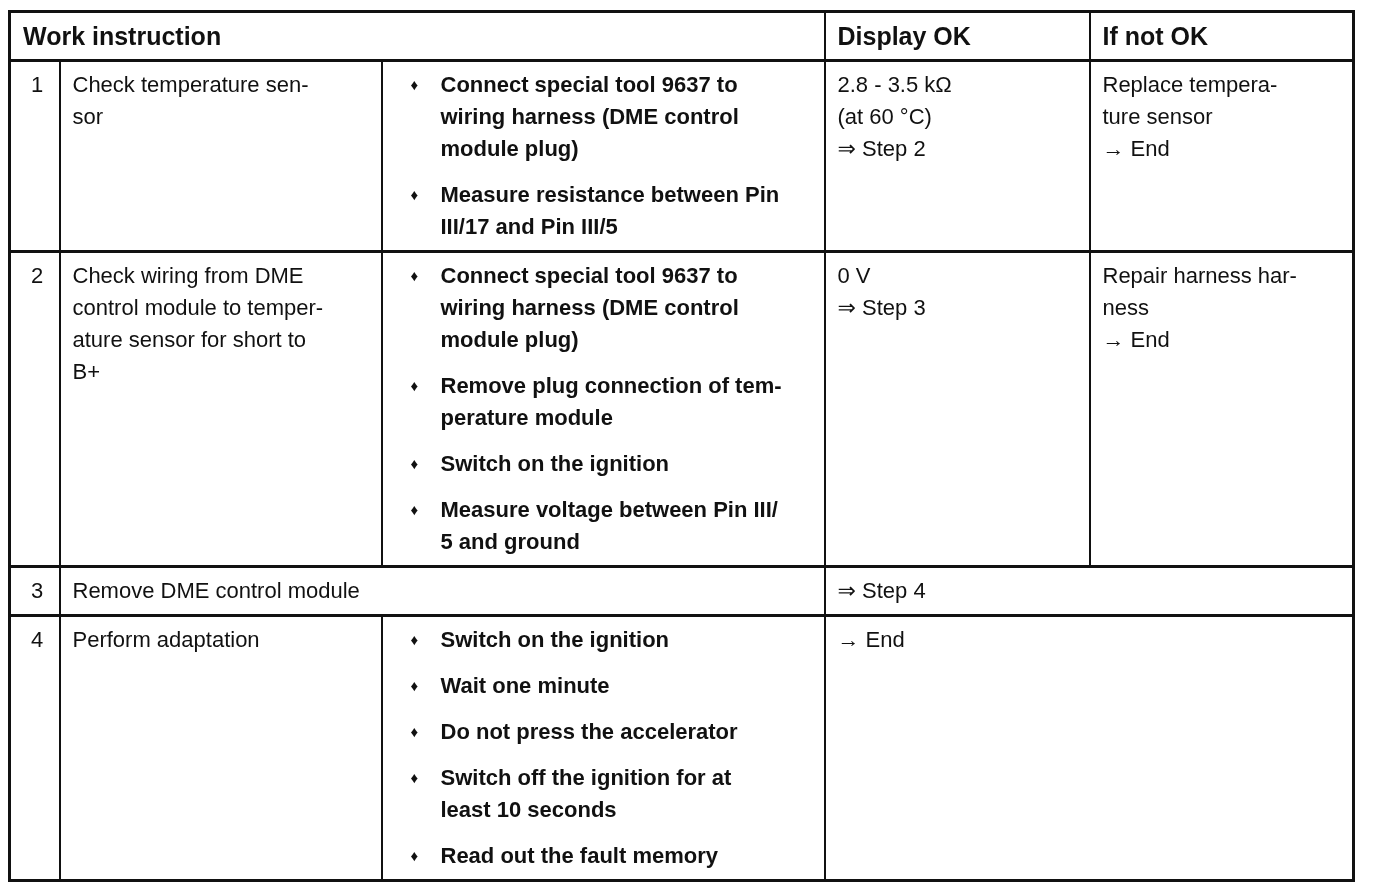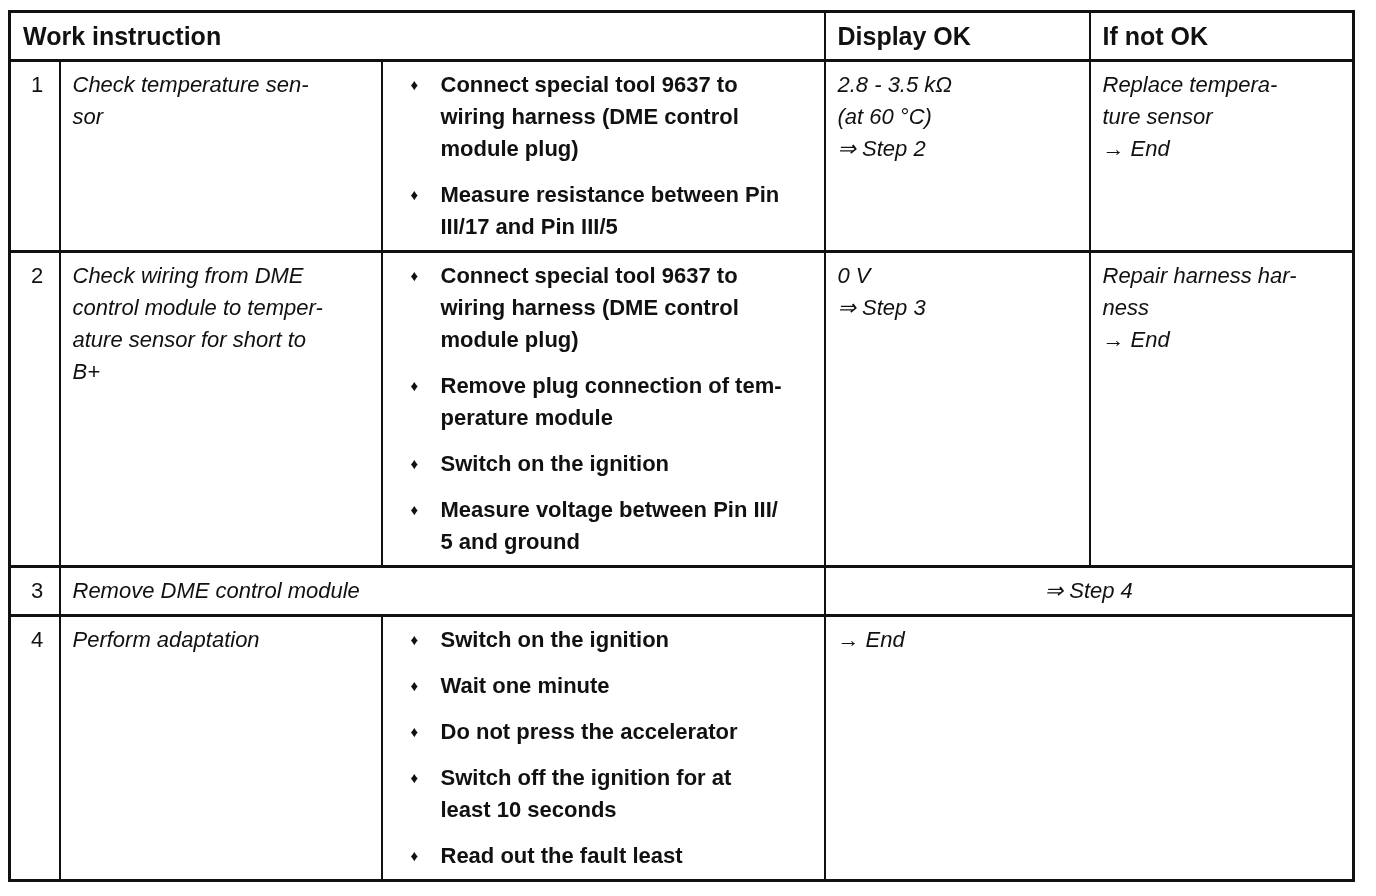--- a/index.html
+++ b/index.html
@@ -46,21 +46,20 @@
   tr.row-2 { height: 314px; }
   tr.row-3 { height: 45px; }
   tr.row-4 { height: 262px; }
 
   td.num-cell {
     padding-left: 20px;
     padding-right: 4px;
   }
   .pre {
     white-space: pre-line;
-    font-style: italic;
   }
   td.actions-cell {
     padding-left: 28px;
     padding-right: 6px;
   }
   .action-item {
     display: flex;
     align-items: flex-start;
     margin: 0 0 14px 0;
   }
@@ -69,21 +68,20 @@
     flex: 0 0 30px;
     font-size: 15px;
     line-height: 32px;
   }
   .action-text {
     flex: 1 1 auto;
     white-space: pre-line;
     font-weight: bold;
   }
   td.result-center-cell {
-    text-align: center;
   }
 </style>
 </head>
 <body>
 
 <div class="scan-page">
   <table class="work-table">
     <colgroup>
       <col style="width:50px">
       <col style="width:322px">
@@ -182,21 +180,21 @@
             <span class="bullet">♦</span>
             <span class="action-text">Do not press the accelerator</span>
           </div>
           <div class="action-item">
             <span class="bullet">♦</span>
             <span class="action-text">Switch off the ignition for at
 least 10 seconds</span>
           </div>
           <div class="action-item">
             <span class="bullet">♦</span>
-            <span class="action-text">Read out the fault least</span>
+            <span class="action-text">Read out the fault memory</span>
           </div>
         </td>
         <td colspan="2" class="pre">→ End</td>
       </tr>
 
     </tbody>
   </table>
 </div>
 
 </body></html>

